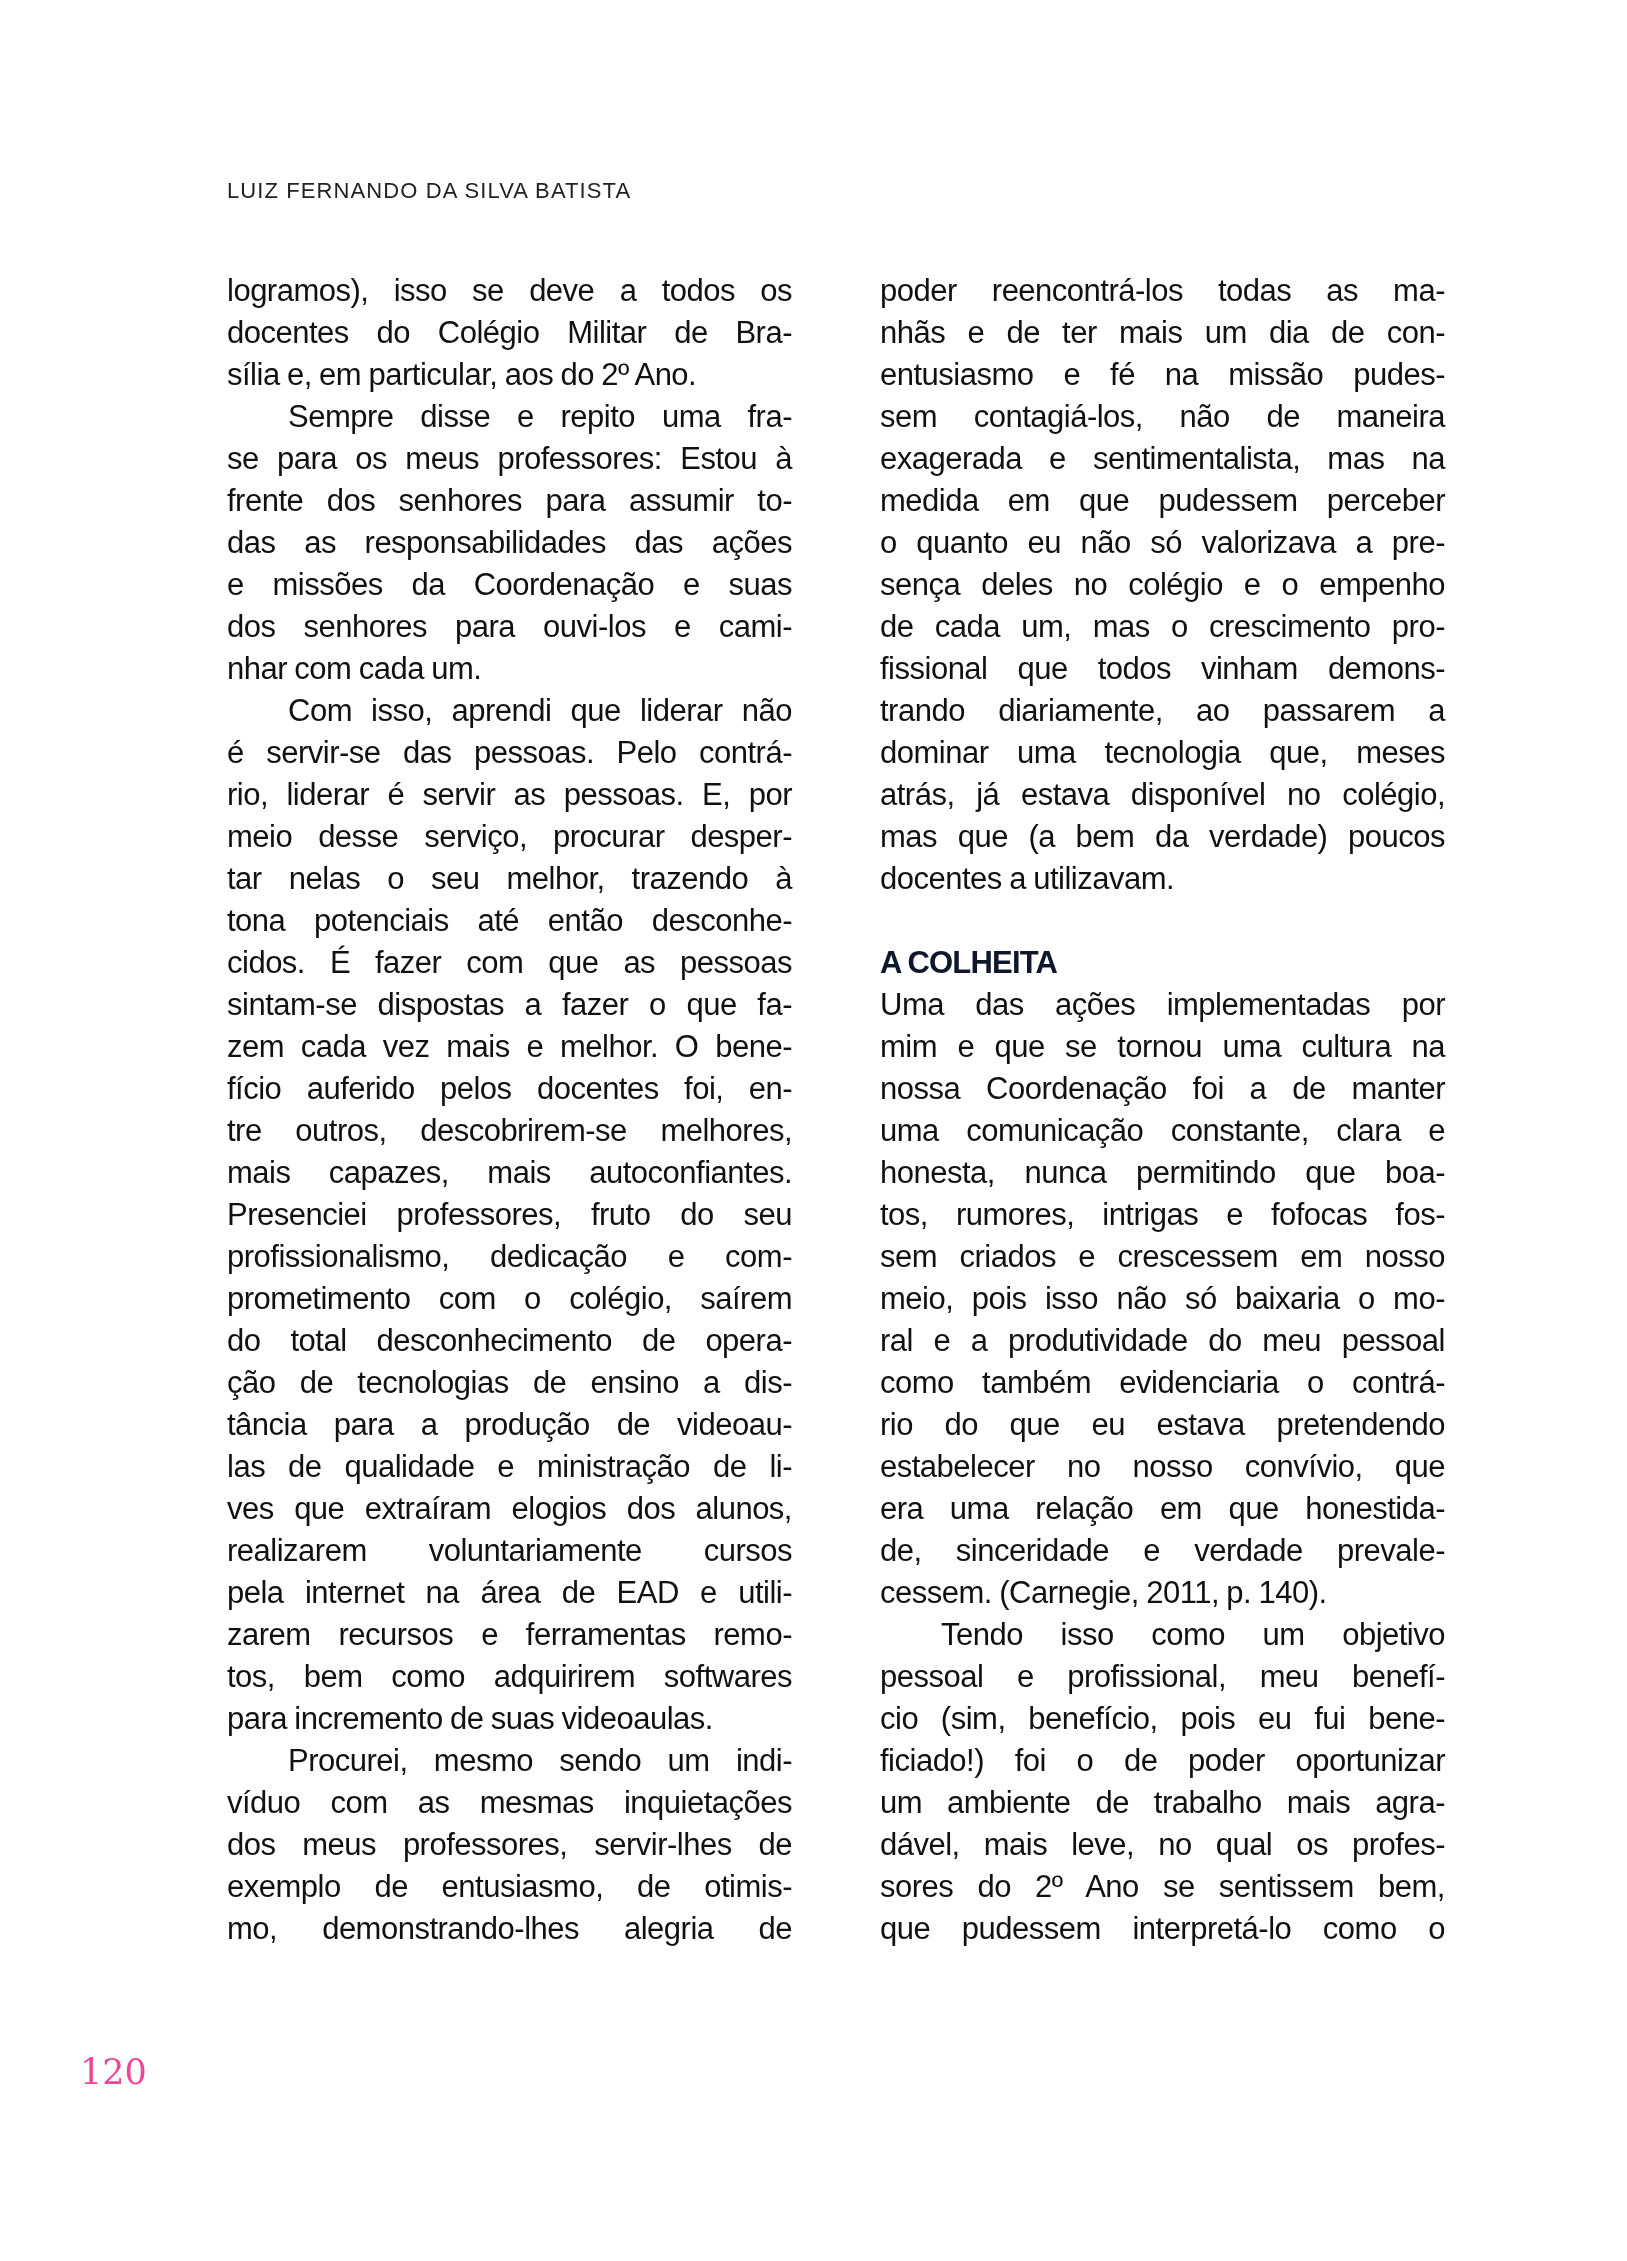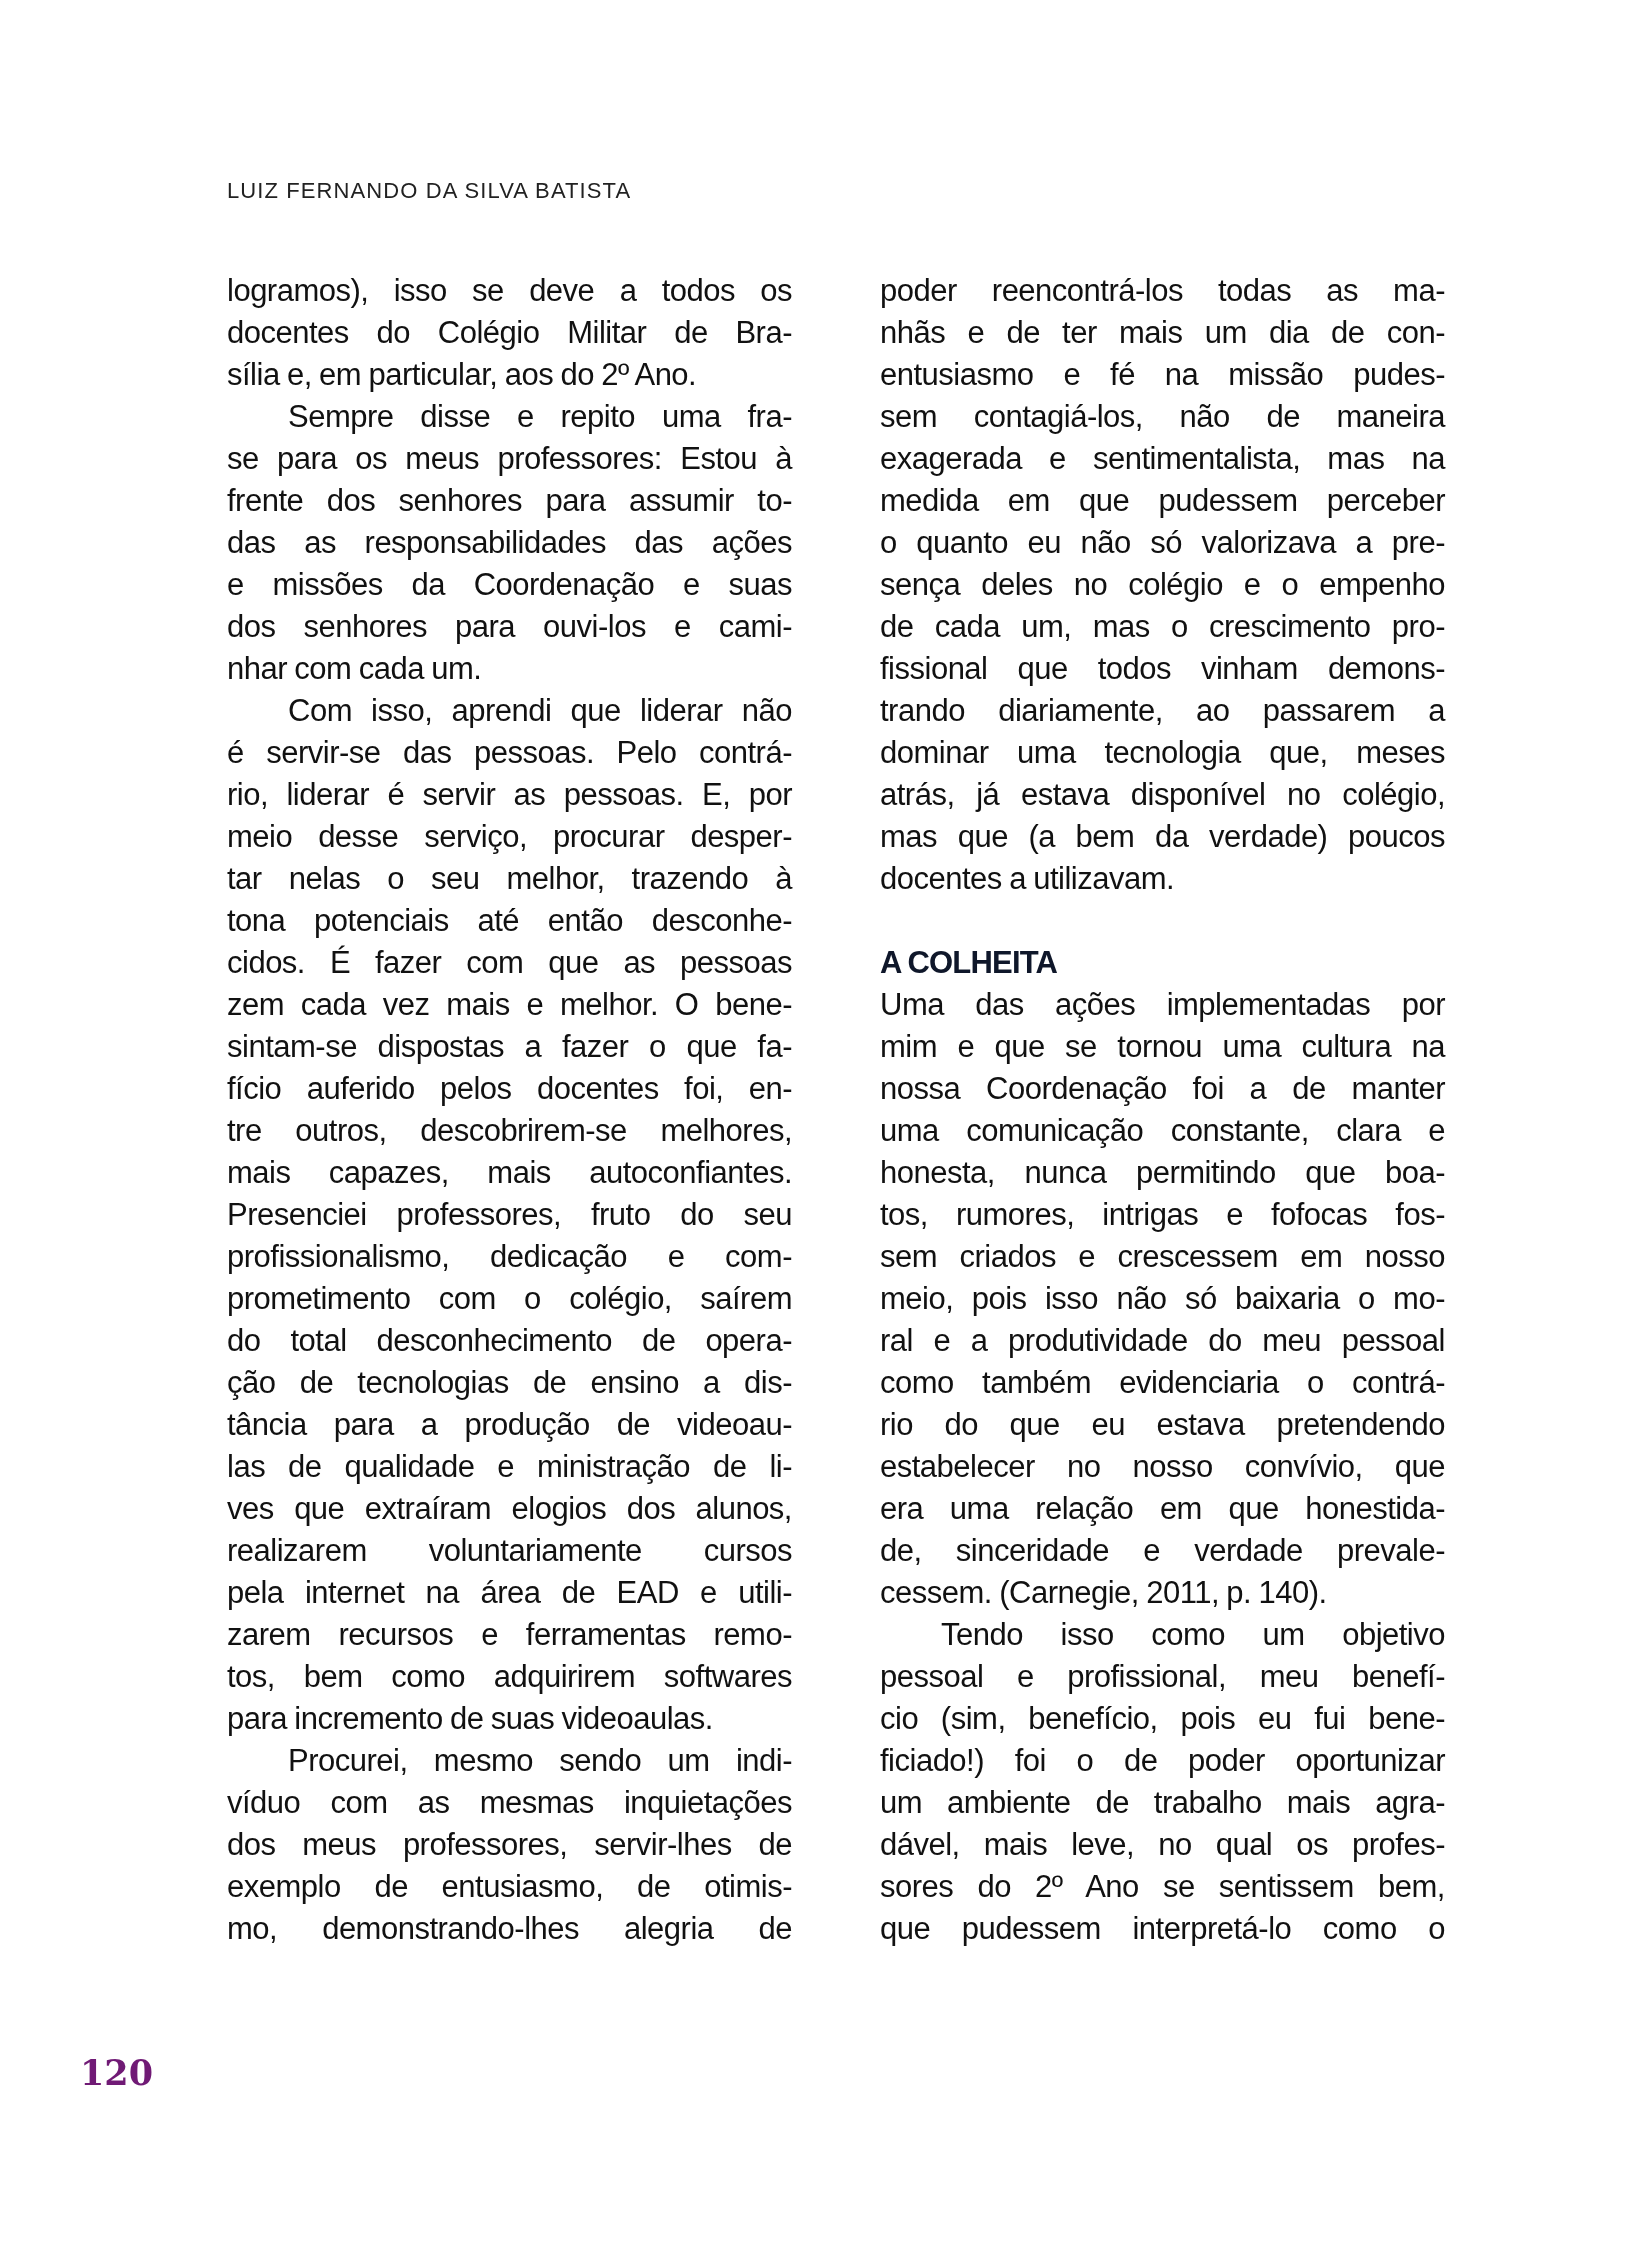--- a/index.html
+++ b/index.html
@@ -60,23 +60,23 @@
       margin-top: 42px;
       letter-spacing: -0.8px;
       color: #0f172a;
       height: 42px;
     }
     .page-number {
       position: absolute;
       left: 80px;
       top: 2052px;
       font-family: "DejaVu Serif", serif;
-      font-weight: bold;
+      font-weight: normal;
       font-size: 35px;
-      color: #701a75;
+      color: #ec4899;
       text-align: right;
     }
   </style>
 </head>
 <body>
 
 <div class="running-header">LUIZ FERNANDO DA SILVA BATISTA</div>
 
 <div class="column col-left">
   <span class="line">logramos), isso se deve a todos os</span>
@@ -89,22 +89,22 @@
   <span class="line">e missões da Coordenação e suas</span>
   <span class="line">dos senhores para ouvi-los e cami-</span>
   <span class="line last">nhar com cada um.</span>
   <span class="line indent-line">Com isso, aprendi que liderar não</span>
   <span class="line">é servir-se das pessoas. Pelo contrá-</span>
   <span class="line">rio, liderar é servir as pessoas. E, por</span>
   <span class="line">meio desse serviço, procurar desper-</span>
   <span class="line">tar nelas o seu melhor, trazendo à</span>
   <span class="line">tona potenciais até então desconhe-</span>
   <span class="line">cidos. É fazer com que as pessoas</span>
+  <span class="line">sintam-se dispostas a fazer o que fa-</span>
   <span class="line">zem cada vez mais e melhor. O bene-</span>
-  <span class="line">sintam-se dispostas a fazer o que fa-</span>
   <span class="line">fício auferido pelos docentes foi, en-</span>
   <span class="line">tre outros, descobrirem-se melhores,</span>
   <span class="line">mais capazes, mais autoconfiantes.</span>
   <span class="line">Presenciei professores, fruto do seu</span>
   <span class="line">profissionalismo, dedicação e com-</span>
   <span class="line">prometimento com o colégio, saírem</span>
   <span class="line">do total desconhecimento de opera-</span>
   <span class="line">ção de tecnologias de ensino a dis-</span>
   <span class="line">tância para a produção de videoau-</span>
   <span class="line">las de qualidade e ministração de li-</span>

